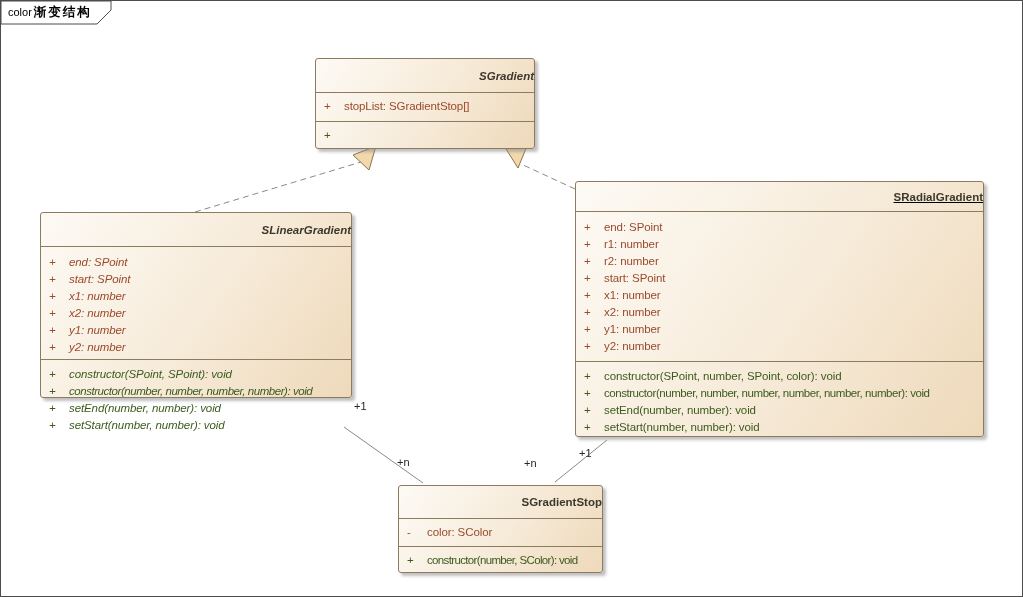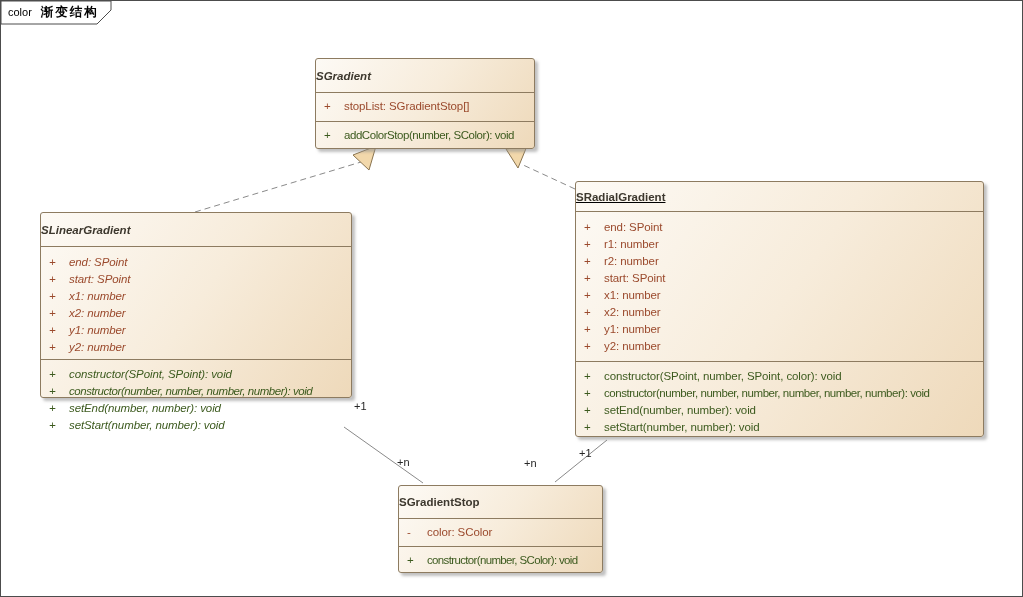--- a/index.html
+++ b/index.html
@@ -7,37 +7,37 @@
     position:relative;width:1023px;height:597px;overflow:hidden;
     font-family:"Liberation Sans",sans-serif;background:#ffffff;
   }
   
   .frame{position:absolute;inset:0;border:1px solid #4c4c4c;pointer-events:none;}
   .frame-label{
     position:absolute;left:8px;top:4px;font-size:11px;color:#000;
     white-space:nowrap;z-index:5;
   }
   .frame-label .kw{font-size:11px;color:#000;}
-  .frame-label .nm{font-weight:bold;font-size:12.5px;letter-spacing:2px;margin-left:9px;}
+  .frame-label .nm{font-weight:bold;font-size:12.5px;letter-spacing:2px;margin-left:2px;}
   
   svg.connectors{position:absolute;left:0;top:0;z-index:1;}
   .dash{stroke:#8a8a8a;stroke-width:1;stroke-dasharray:6 4;fill:none;}
   .solid{stroke:#8a8a8a;stroke-width:1;fill:none;}
   .arrow{fill:#f2d8ab;stroke:#8a744f;stroke-width:1;}
   .tabshape{fill:#ffffff;stroke:#4c4c4c;stroke-width:1;}
   
   .uml-class{
     position:absolute;z-index:3;box-sizing:border-box;
     border:1px solid #8d7b60;border-radius:3px;
     background:linear-gradient(125deg,#fdfaf5 0%,#f7ecdb 50%,#eed9ba 100%);
     box-shadow:3px 3px 3px rgba(140,140,140,.55);
     display:flex;flex-direction:column;
   }
   .cls-header{
-    display:flex;align-items:center;justify-content:flex-start;
+    display:flex;align-items:center;justify-content:flex-end;
     box-sizing:border-box;flex:0 0 auto;
   }
   .cls-name{font-weight:bold;font-size:11.5px;color:#3d382e;letter-spacing:0;}
   .cls-name.italic{font-style:italic;}
   .cls-attrs,.cls-methods{
     box-sizing:border-box;border-top:1px solid #8d7b60;flex:0 0 auto;
     overflow:hidden;
   }
   .row{display:flex;line-height:17px;font-size:11.5px;white-space:nowrap;letter-spacing:-0.1px;}
   .row .sign{width:20px;padding-left:8px;flex:0 0 auto;}
@@ -84,21 +84,20 @@
     </div>
     <div class="cls-attrs pad1" style="height:29px;">
       <div class="row attr-row">
         <span class="sign">+</span>
         <span>stopList: SGradientStop[]</span>
       </div>
     </div>
     <div class="cls-methods pad1" style="height:29px;">
       <div class="row meth-row tight">
         <span class="sign">+</span>
-        <span>addColorStop(number, SColor): void</span>
       </div>
     </div>
   </div>
 
   <div class="uml-class" style="left:40px;top:212px;width:312px;height:186px;font-style:italic;">
     <div class="cls-header" style="height:33px;">
       <span class="cls-name">SLinearGradient</span>
     </div>
     <div class="cls-attrs pad7" style="height:113px;">
       <div class="row attr-row">

